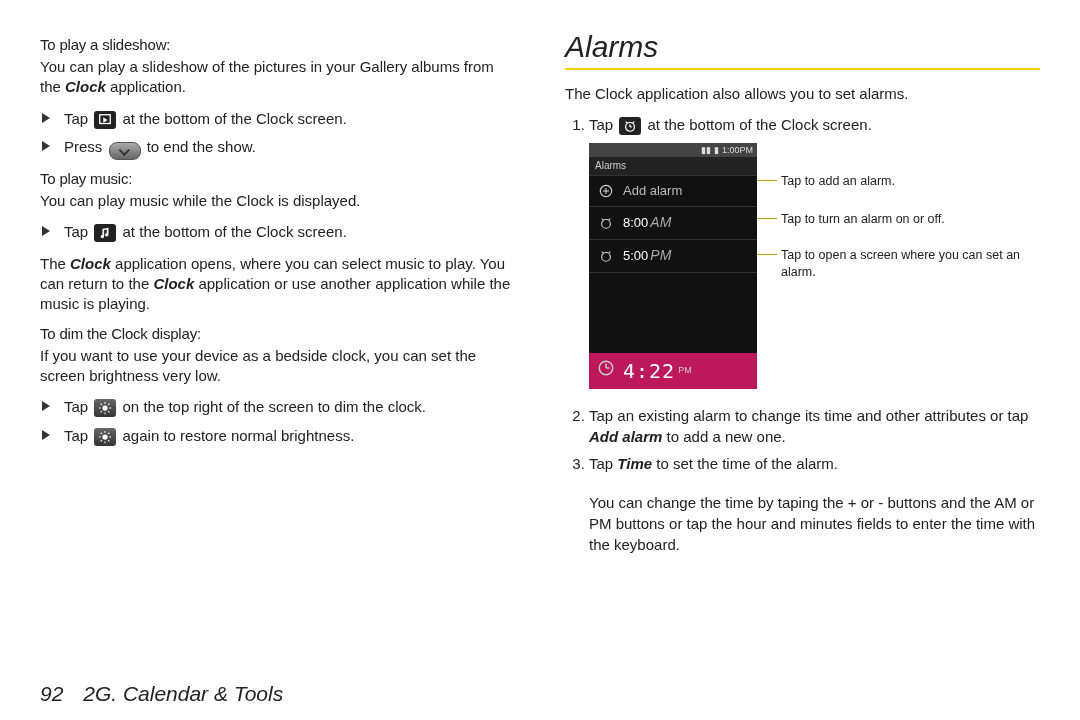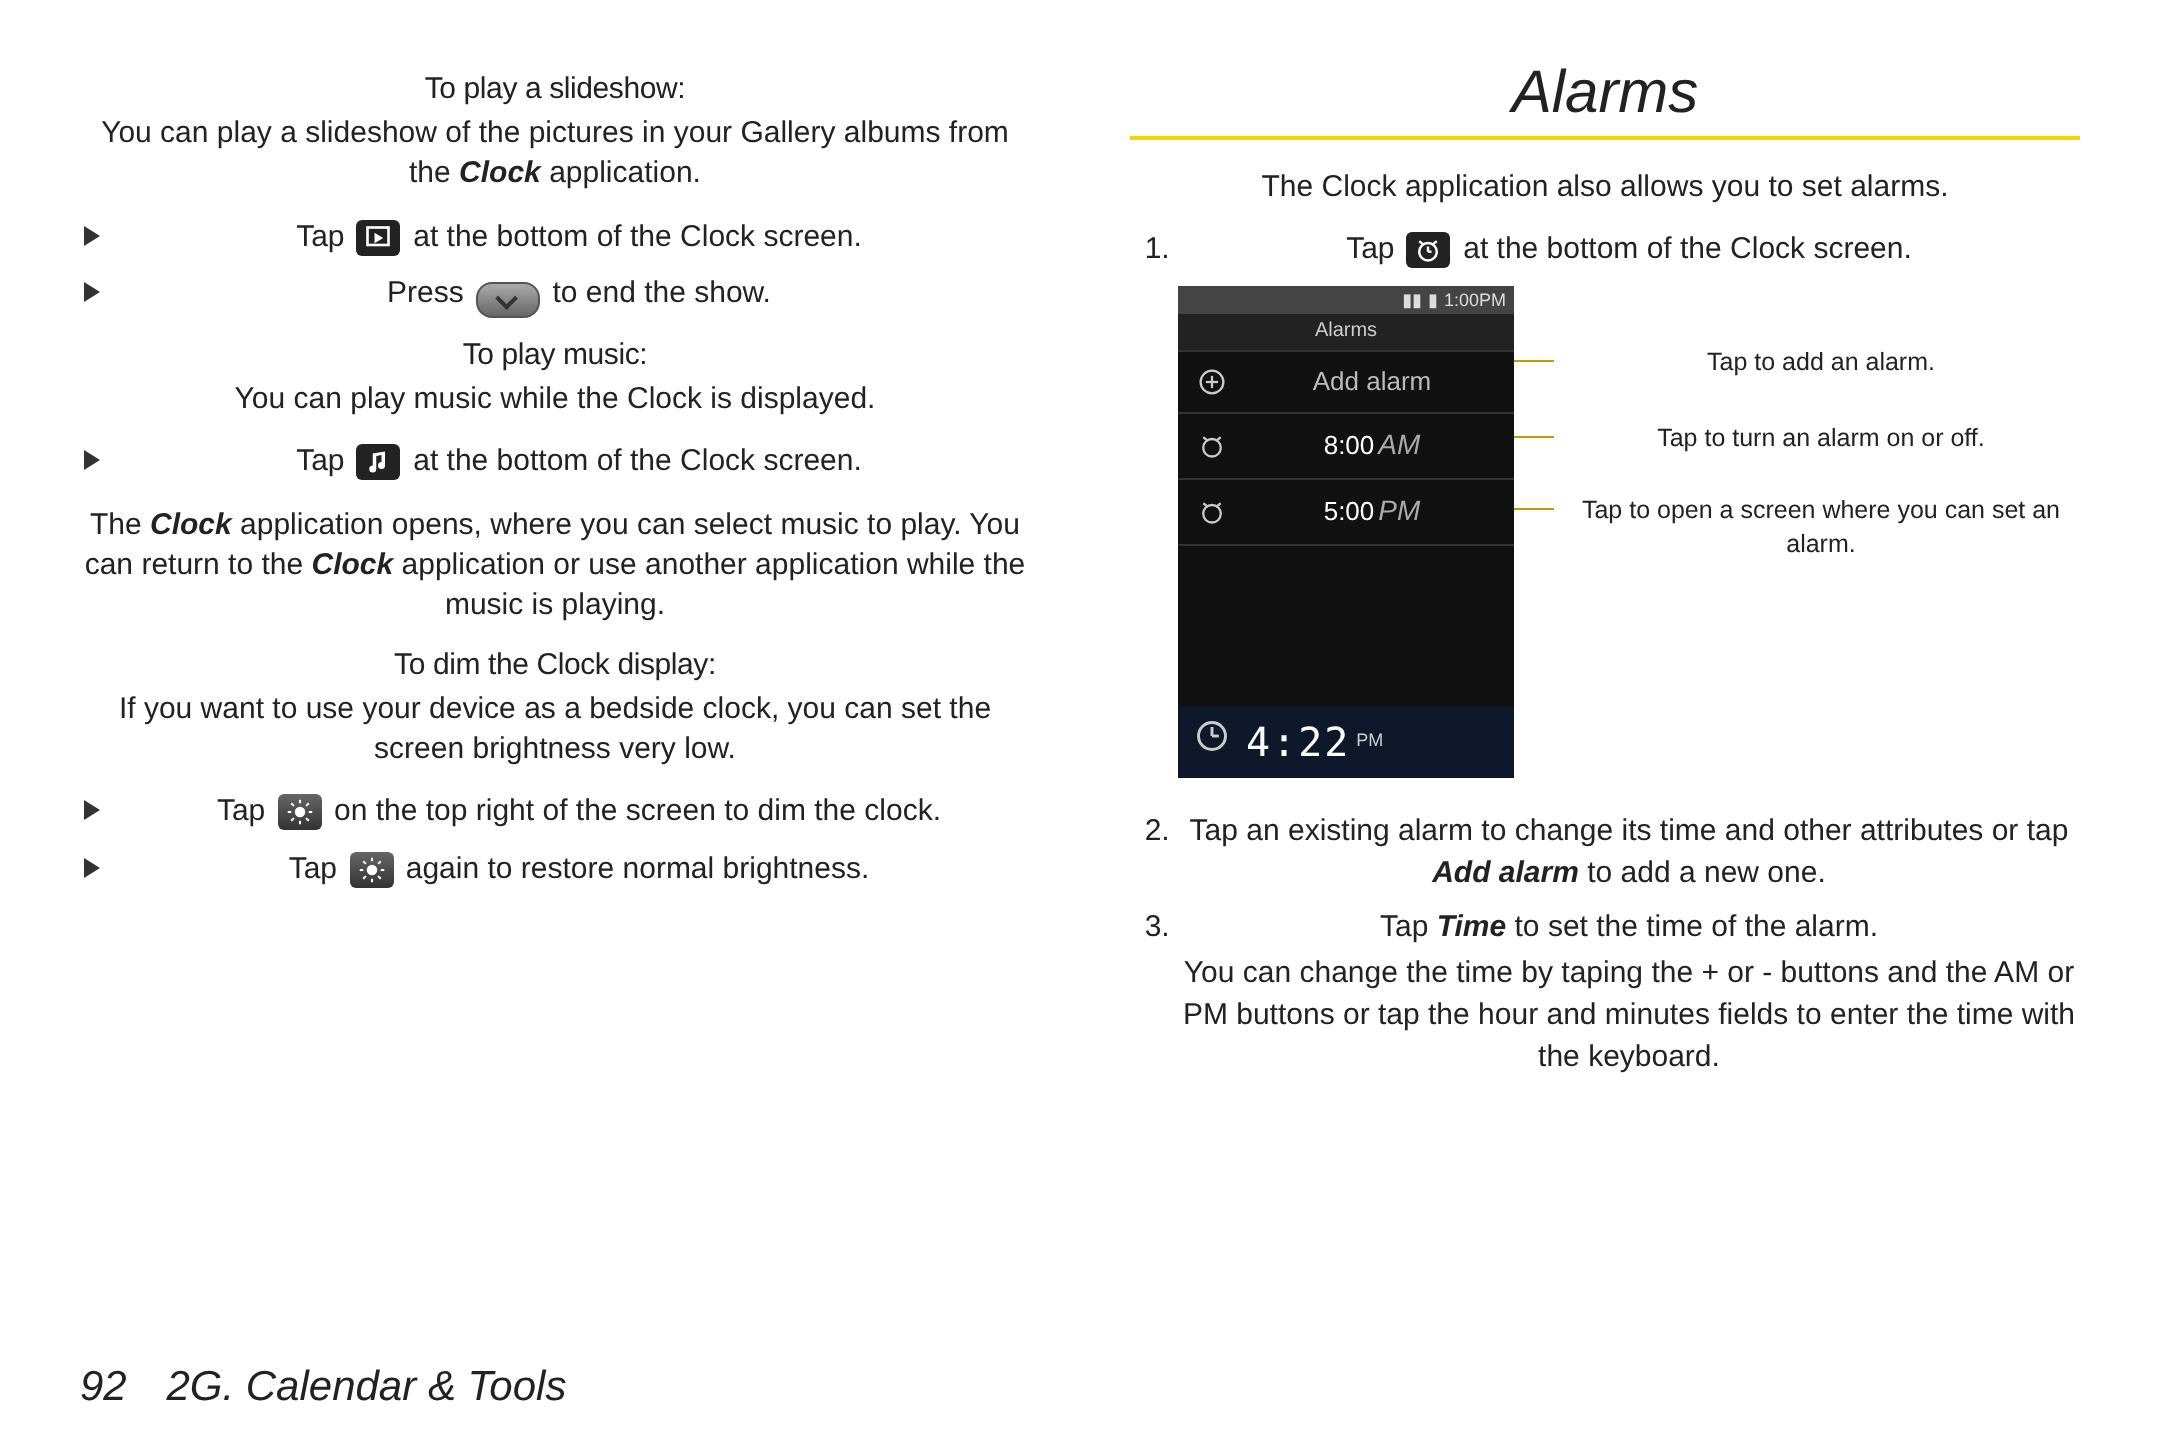--- a/index.html
+++ b/index.html
@@ -13,21 +13,20 @@
     font-size: 15px;
     overflow: hidden;
   }
   .page {
     display: flex;
     flex-direction: row;
     padding: 30px 40px 10px 40px;
     box-sizing: border-box;
     width: 100%;
     height: 660px;
-    text-align: center;
   }
   .col {
     width: 50%;
     box-sizing: border-box;
   }
   .col.left { padding-right: 25px; }
   .col.right { padding-left: 25px; }
 
   .subhead {
     font-size: 15px;
@@ -139,21 +138,21 @@
     align-items: center;
     border-bottom: 1px solid #333;
     padding: 6px 8px;
     background: #111;
   }
   .phone .row .ricon { width: 18px; display:flex; justify-content:center; }
   .phone .row .rtxt  { flex:1; padding-left:8px; font-size: 13px; }
   .phone .row .ampm  { font-size: 14px; color:#aaa; margin-left:2px;font-style:italic; }
   .phone .filler { height: 80px; background:#111; }
   .phone .footer {
-    background: #0f172a;
+    background: #be185d;
     display:flex;
     align-items:center;
     padding: 4px 8px;
   }
   .phone .footer .ftime { font-family: monospace; font-size: 20px; letter-spacing:1px; }
   .phone .footer .fampm { font-size: 9px; margin-left:3px; color:#ccc; }
 
   .callouts {
     flex: 1;
     font-size: 12.5px;
@@ -351,21 +350,21 @@
           </div>
         </div>
       </li>
 
       <li>
         <span>Tap an existing alarm to change its time and other attributes or tap </span><span class="bold-inline">Add alarm</span><span> to add a new one.</span>
       </li>
 
       <li>
         <span>Tap </span><span class="bold-inline">Time</span><span> to set the time of the alarm.</span>
-        <div style="margin-top:2px">You can change the time by taping the + or - buttons and the AM or PM buttons or tap the hour and minutes fields to enter the time with the keyboard.</div>
+        <div style="margin-top:18px">You can change the time by taping the + or - buttons and the AM or PM buttons or tap the hour and minutes fields to enter the time with the keyboard.</div>
       </li>
     </ol>
   </div>
 </div>
 
 <div class="page-footer">
   <span class="pn">92</span>
   <span>2G. Calendar &amp; Tools</span>
 </div>
 

